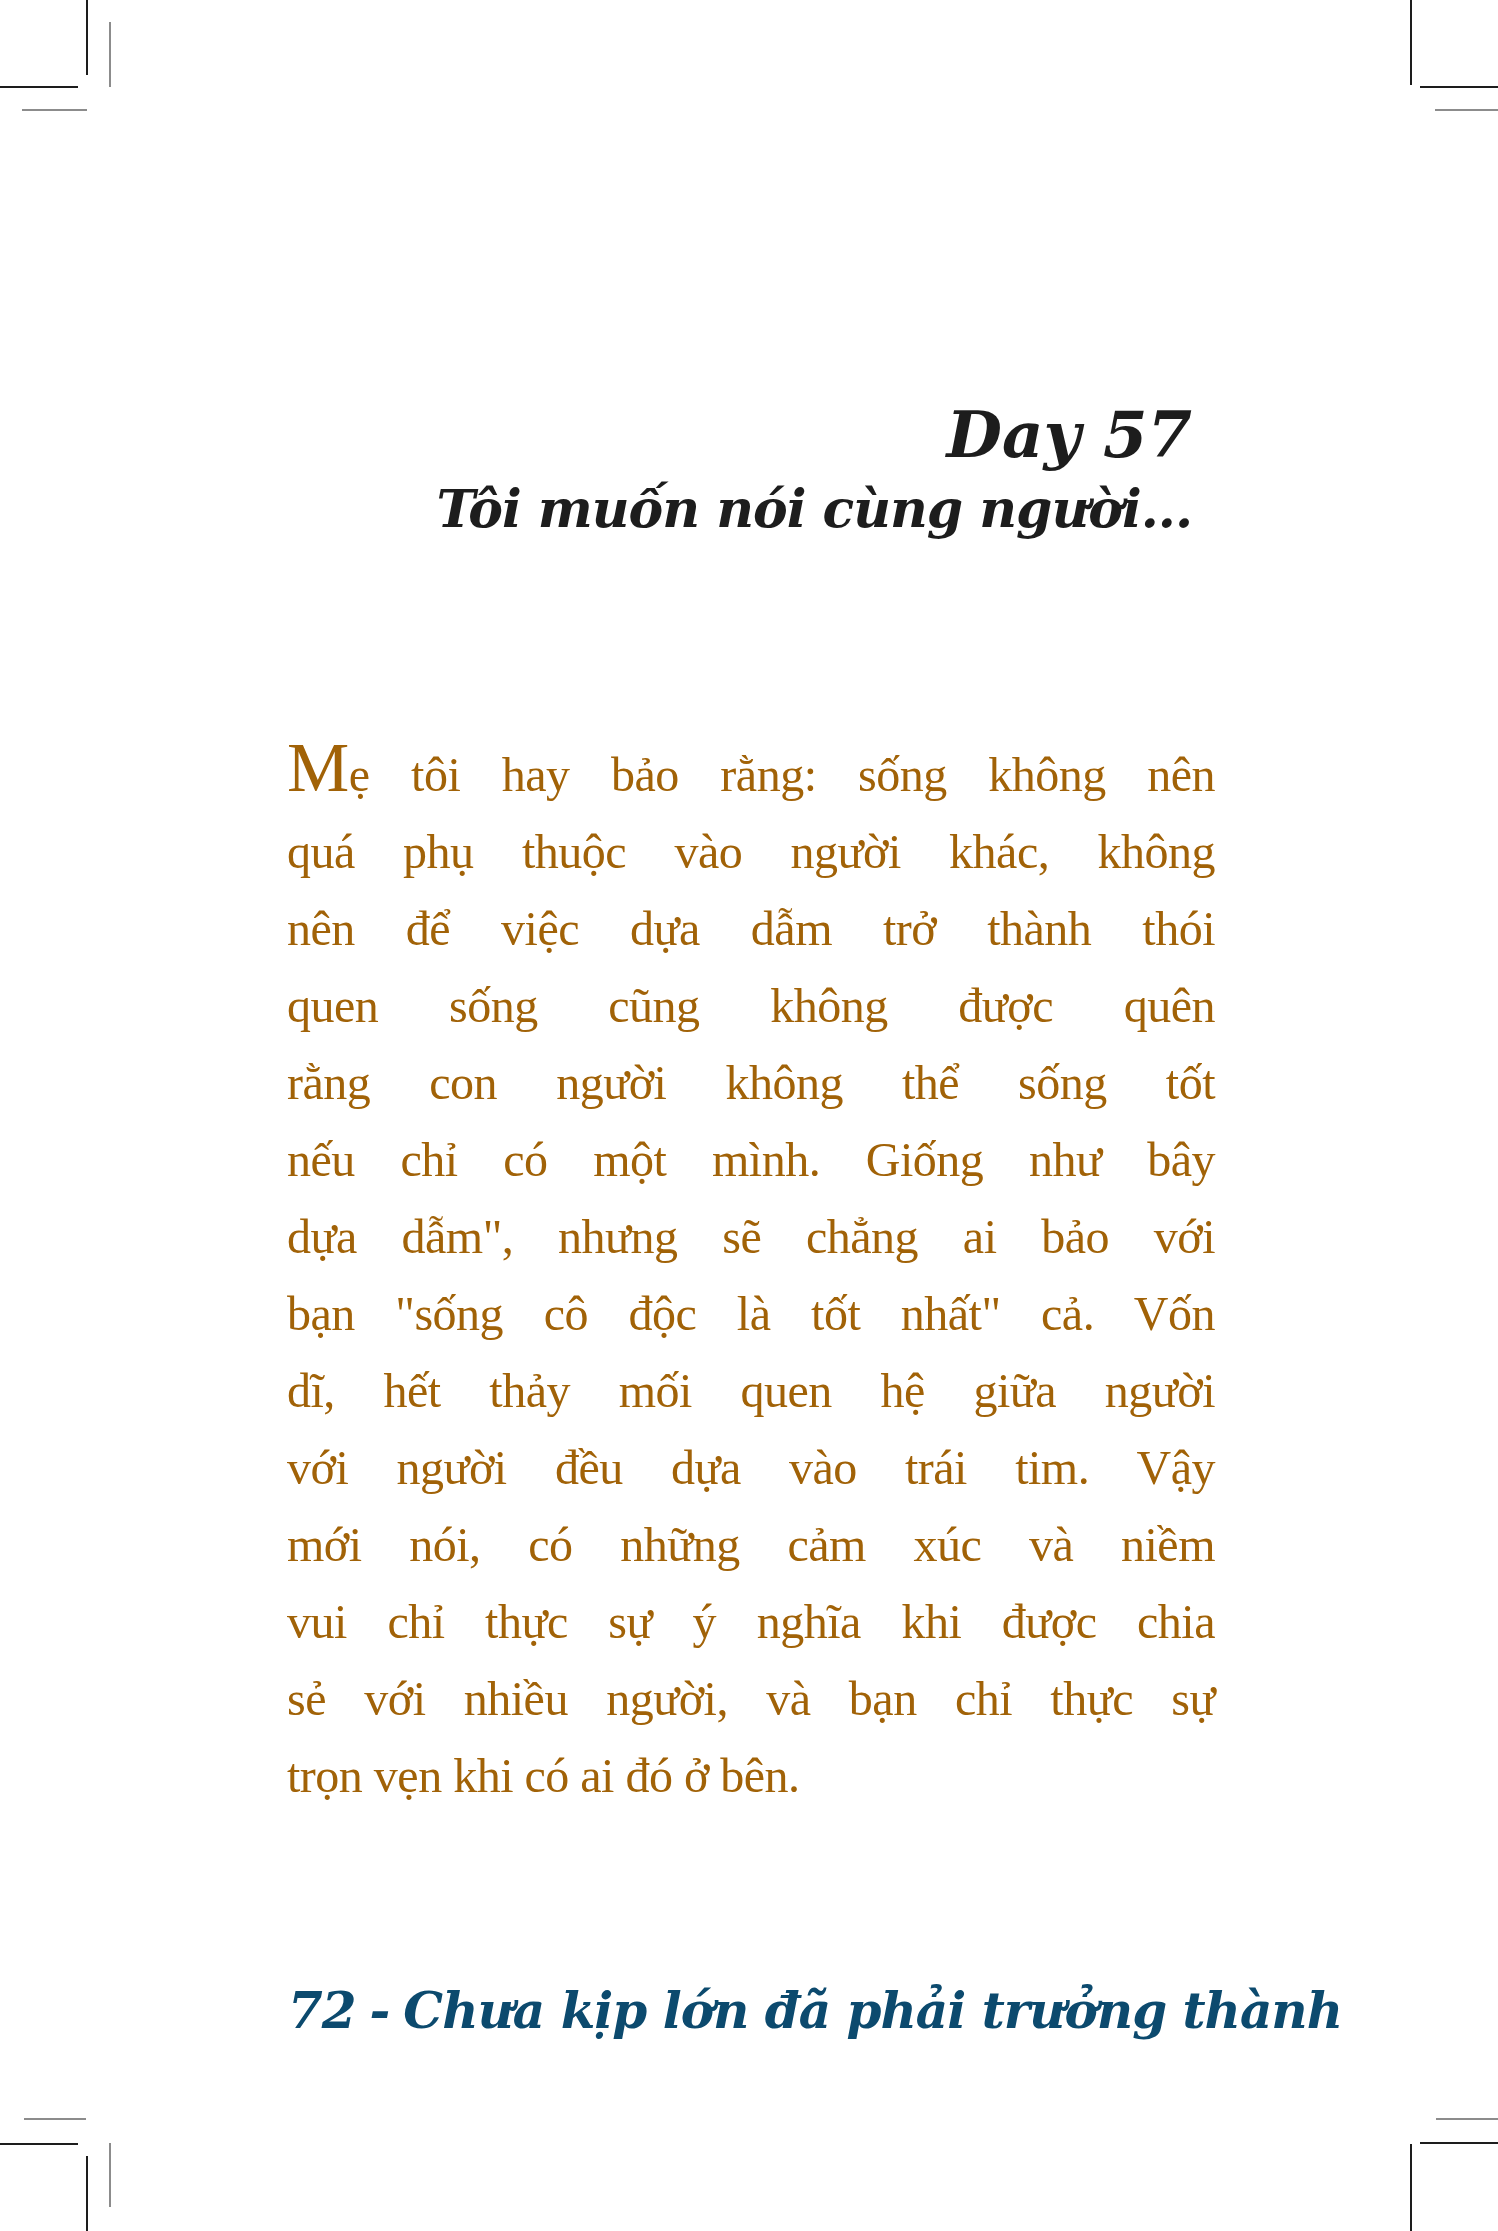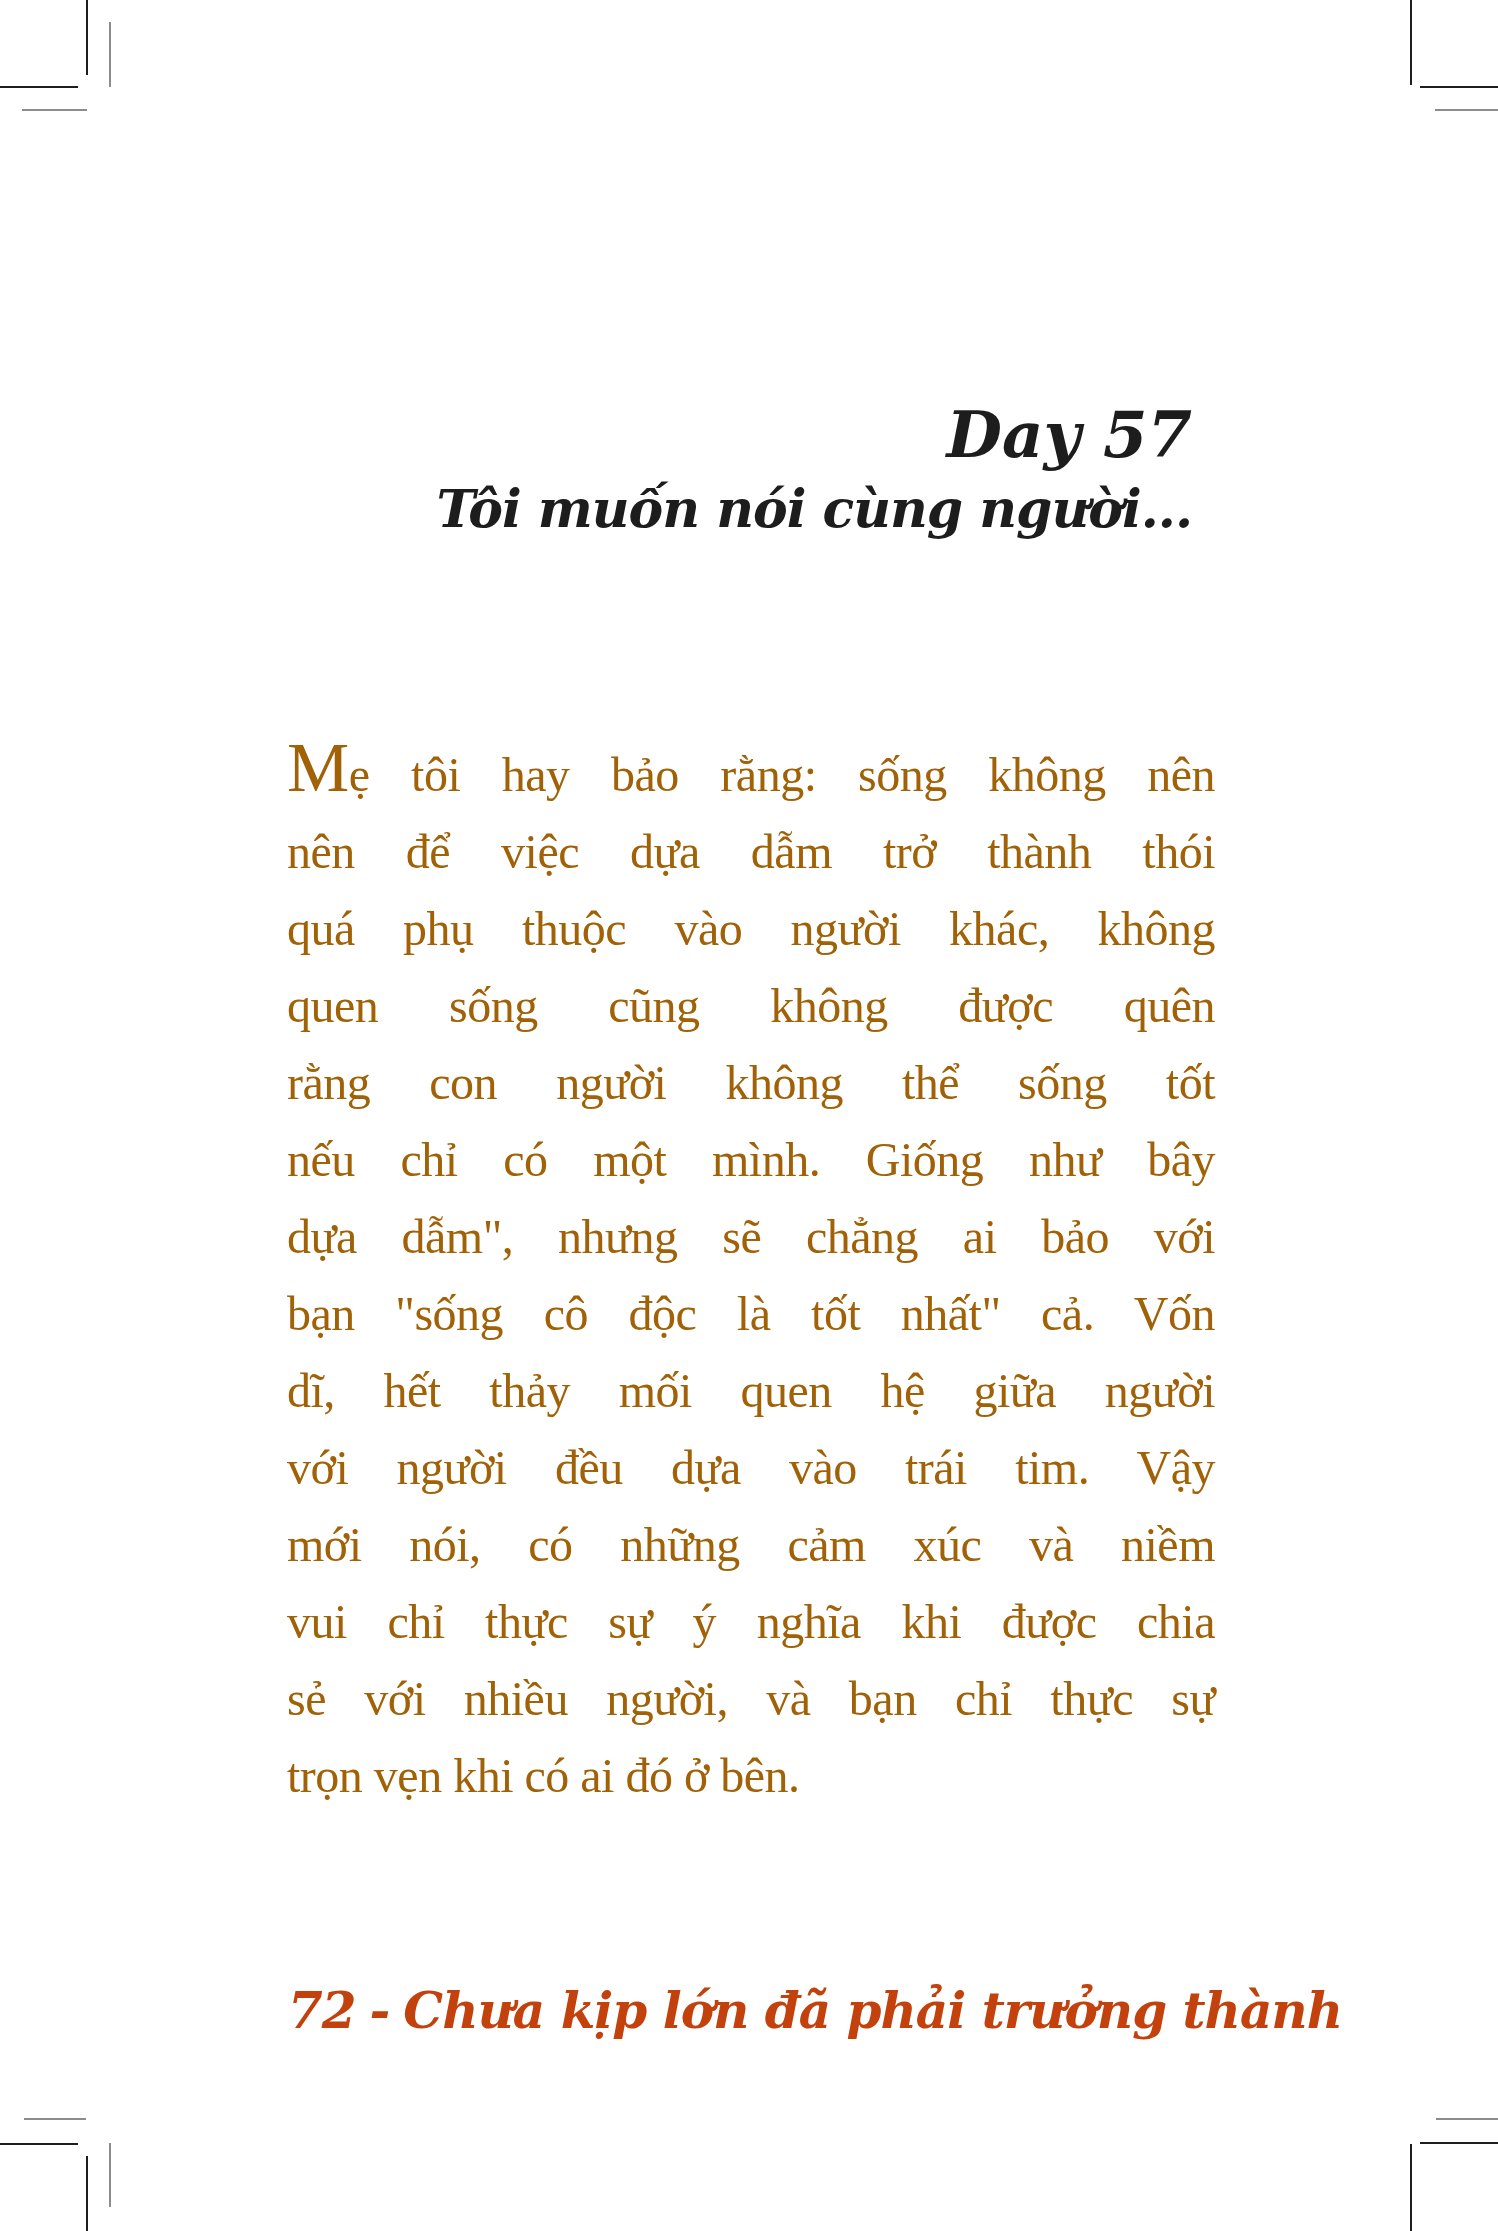--- a/index.html
+++ b/index.html
@@ -61,21 +61,21 @@
   .page-footer {
     position: absolute;
     left: 288px;
     top: 1981px;
     font-family: "DejaVu Serif", serif;
     font-style: italic;
     font-weight: bold;
     font-size: 50px;
     line-height: 60px;
     letter-spacing: -1px;
-    color: #c2410c;
+    color: #0c4a6e;
     white-space: nowrap;
   }
   .footer-sep { margin: 0 14px; }
 </style>
 </head>
 <body>
 
 <div class="page">
 
   <div class="mark" style="left:86px;   top:0;      width:2px;  height:75px;"></div>
@@ -97,22 +97,22 @@
   <div class="mark" style="left:1410px; top:2144px; width:2px;  height:87px;"></div>
 
   <header class="chapter-header">
     <div class="chapter-day">Day 57</div>
     <div class="chapter-subtitle">Tôi muốn nói cùng người...</div>
   </header>
 
   <main class="body-text" id="body-lines">
     <div class="body-line first"><span class="drop-cap">M</span><span>ẹ tôi hay bảo rằng: sống không nên</span></div>
 
-  <div class="body-line">nên để việc dựa dẫm trở thành thói</div>
-      <div class="body-line">quá phụ thuộc vào người khác, không</div>
+  <div class="body-line">quá phụ thuộc vào người khác, không</div>
+      <div class="body-line">nên để việc dựa dẫm trở thành thói</div>
       <div class="body-line">quen sống cũng không được quên</div>
       <div class="body-line">rằng con người không thể sống tốt</div>
       <div class="body-line">nếu chỉ có một mình. Giống như bây</div>
       <div class="body-line">dựa dẫm", nhưng sẽ chẳng ai bảo với</div>
       <div class="body-line">bạn "sống cô độc là tốt nhất" cả. Vốn</div>
       <div class="body-line">dĩ, hết thảy mối quen hệ giữa người</div>
       <div class="body-line">với người đều dựa vào trái tim. Vậy</div>
       <div class="body-line">mới nói, có những cảm xúc và niềm</div>
       <div class="body-line">vui chỉ thực sự ý nghĩa khi được chia</div>
       <div class="body-line">sẻ với nhiều người, và bạn chỉ thực sự</div>

